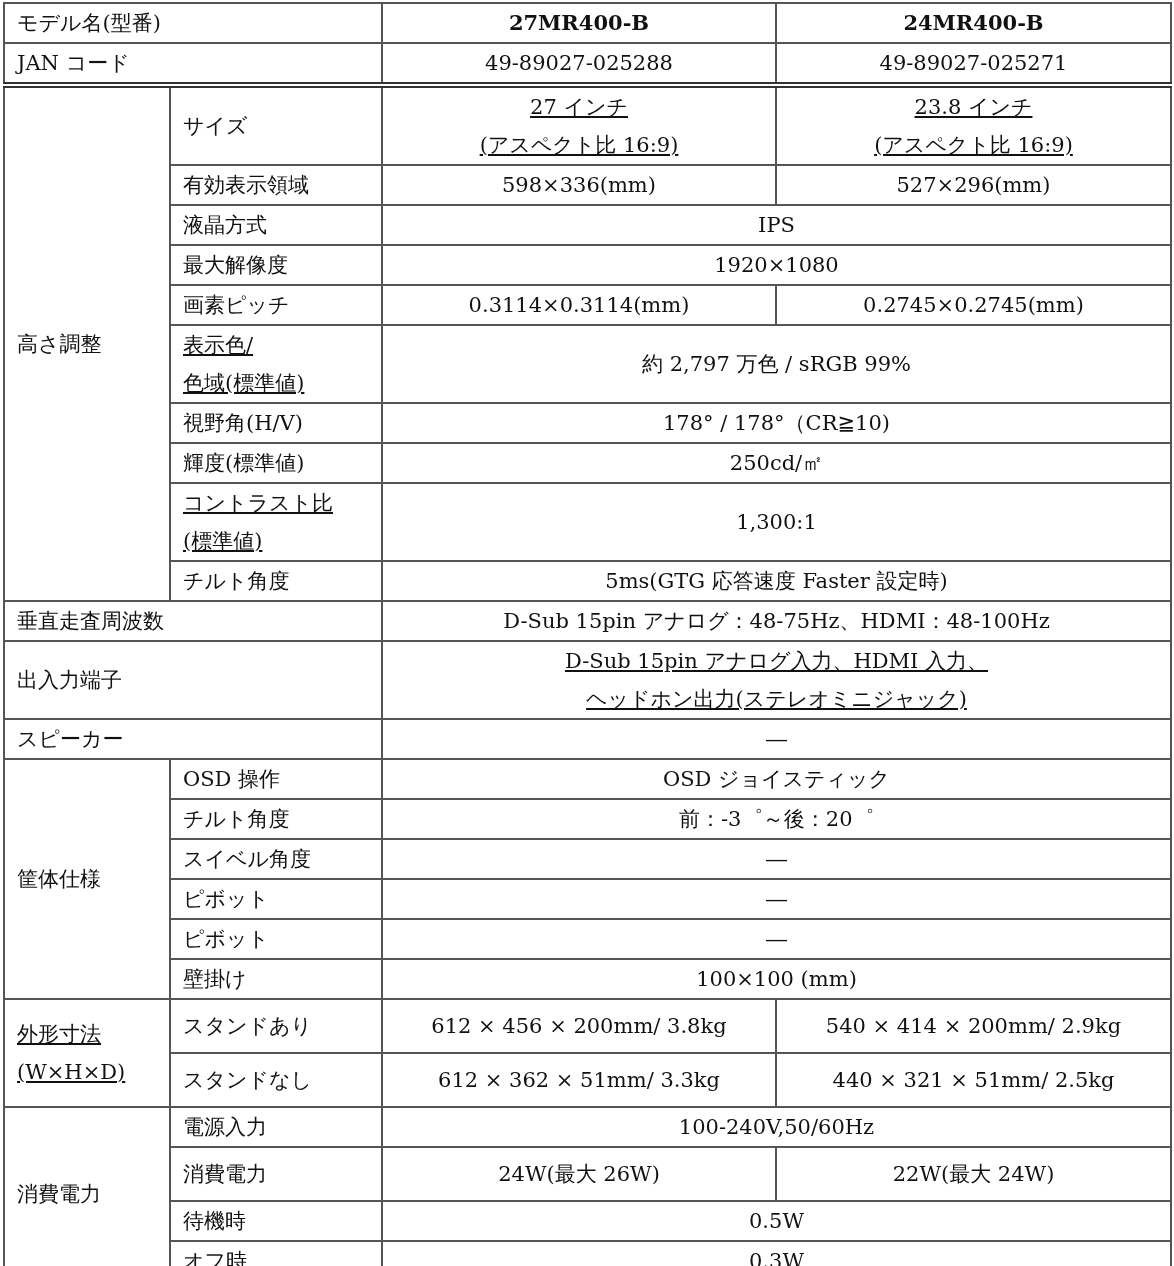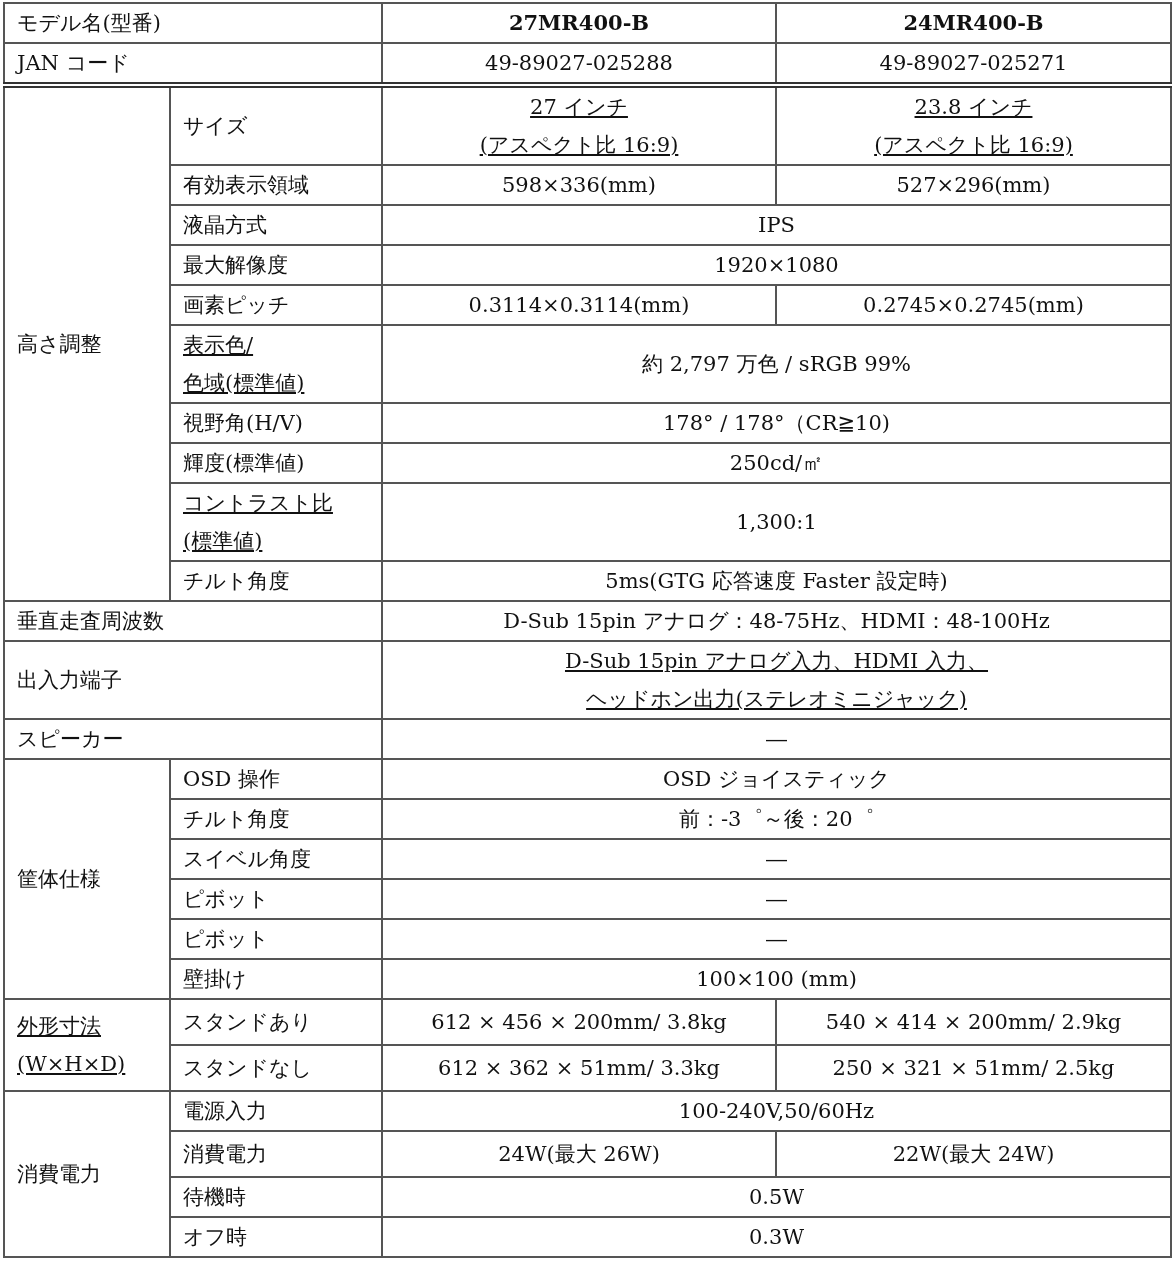--- a/index.html
+++ b/index.html
@@ -21,21 +21,21 @@
     line-height: 38px;
     white-space: nowrap;
     overflow: hidden;
   }
   td.c { text-align: center; }
   td.l { text-align: left; margin-left: 29px; }
   td.bold { font-weight: bold; border-radius: 18px; }
   tr.dbl td { border-bottom: 6px double #333; }
   .h40 { height: 36px; }
   .h80 { height: 76px; }
-  .h48 { height: 46px; }
+  .h48 { height: 54px; }
   .line { display: block; line-height: 38px; text-decoration: underline; }
 </style>
 </head>
 <body>
 
 <div class="sheet">
 <table class="spec">
   <colgroup>
     <col style="width:166px">
     <col style="width:212px">
@@ -161,21 +161,21 @@
         <span class="line">外形寸法</span>
         <span class="line">(W×H×D)</span>
       </td>
       <td class="l">スタンドあり</td>
       <td class="c">612 × 456 × 200mm/ 3.8kg</td>
       <td class="c">540 × 414 × 200mm/ 2.9kg</td>
     </tr>
     <tr class="h48">
       <td class="l">スタンドなし</td>
       <td class="c">612 × 362 × 51mm/ 3.3kg</td>
-      <td class="c">250 × 321 × 51mm/ 2.5kg</td>
+      <td class="c">440 × 321 × 51mm/ 2.5kg</td>
     </tr>
 
     <tr class="h40">
       <td class="l" rowspan="4">消費電力</td>
       <td class="l">電源入力</td>
       <td class="c" colspan="2">100-240V,50/60Hz</td>
     </tr>
     <tr class="h48">
       <td class="l">消費電力</td>
       <td class="c">24W(最大 26W)</td>

